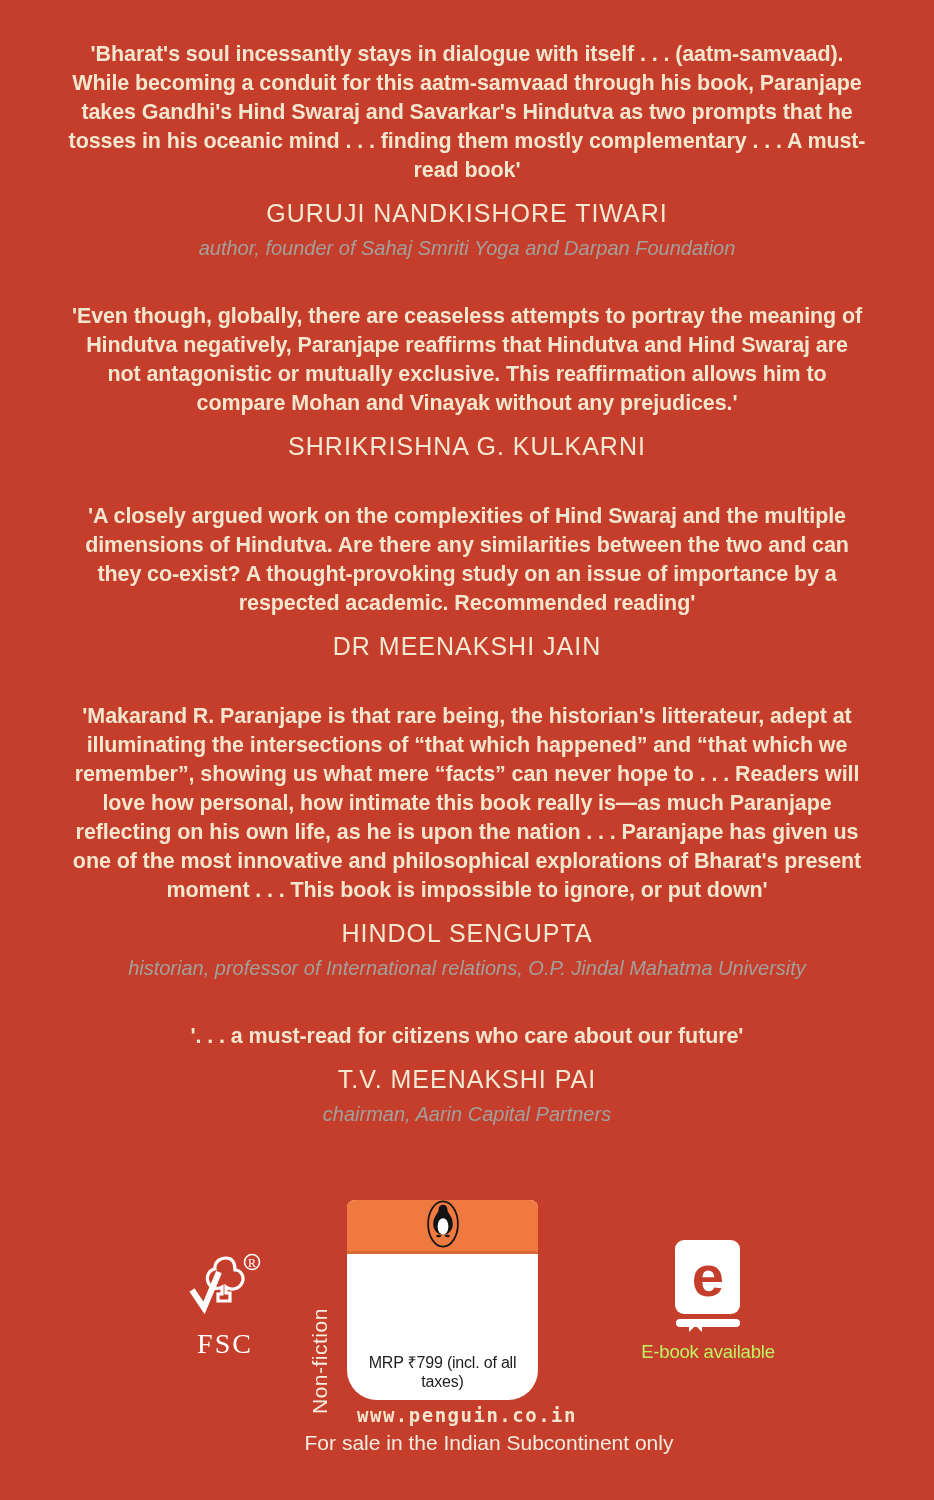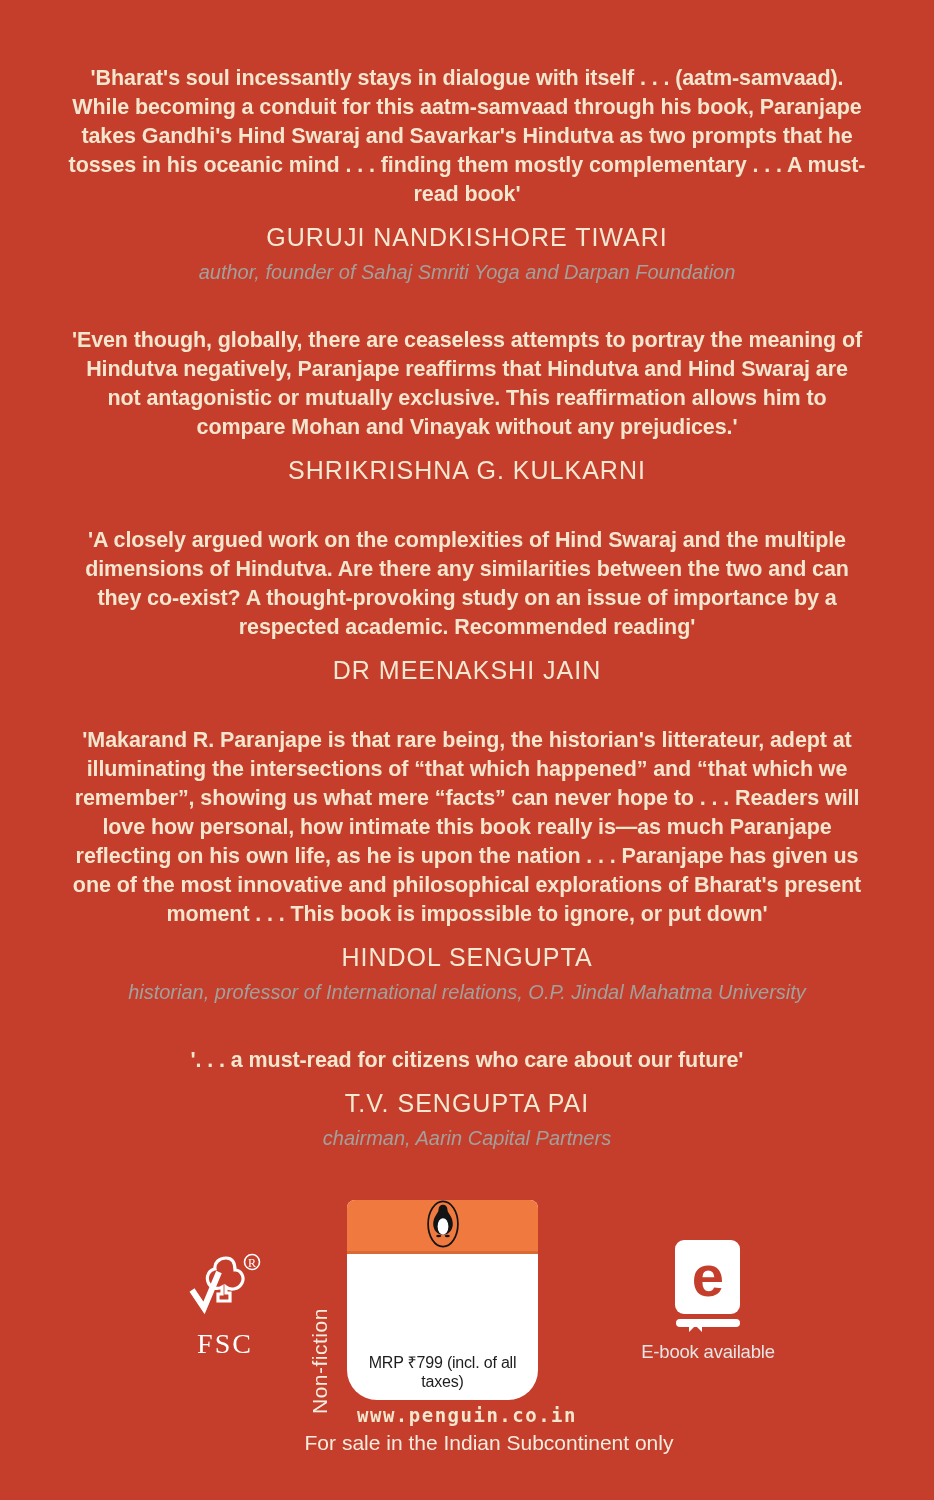--- a/index.html
+++ b/index.html
@@ -7,21 +7,21 @@
   .page {
     position: relative;
     width: 934px;
     height: 1500px;
     margin: 0 auto;
     background: #c43e2b;
     overflow: hidden;
     font-family: "Liberation Sans", sans-serif;
   }
   .endorsements {
-    padding-top: 64px;
+    padding-top: 40px;
     text-align: center;
   }
   .endorsement { margin-bottom: 41px; }
   .quote {
     font-weight: 700;
     font-size: 21.5px;
     line-height: 29px;
     color: #f2e6ce;
     letter-spacing: -0.1px;
     margin: 0 auto 13px auto;
@@ -76,21 +76,21 @@
   }
   .price-text {
     position: absolute; left: 0; right: 0; bottom: 9px;
     text-align: center;
     font-size: 16px; letter-spacing: -0.2px; color: #1d1d1d;
   }
   .ebook {
     position: absolute; left: 640px; top: 48px; width: 136px;
     text-align: center;
   }
-  .ebook-label { font-size: 18.5px; color: #e5e5e5; margin-top: 5px; letter-spacing: -0.2px; }
+  .ebook-label { font-size: 18.5px; color: #bef264; margin-top: 5px; letter-spacing: -0.2px; }
   .website {
     position: absolute; left: 0; right: 0; top: 212px;
     text-align: center;
     font-family: "DejaVu Sans Mono", monospace;
     font-weight: 700; font-size: 19px; letter-spacing: 1.5px;
     color: #f2e6ce;
   }
   .sale-note {
     position: absolute; left: 0; right: 0; top: 239px;
     text-align: center;
@@ -121,21 +121,21 @@
     </section>
 
     <section class="endorsement">
       <p class="quote w820">'Makarand R. Paranjape is that rare being, the historian's litterateur, adept at illuminating the intersections of “that which happened” and “that which we remember”, showing us what mere “facts” can never hope to . . . Readers will love how personal, how intimate this book really is—as much Paranjape reflecting on his own life, as he is upon the nation . . . Paranjape has given us one of the most innovative and philosophical explorations of Bharat's present moment . . . This book is impossible to ignore, or put down'</p>
       <h2 class="name">HINDOL SENGUPTA</h2>
       <p class="role">historian, professor of International relations, O.P. Jindal Mahatma University</p>
     </section>
 
     <section class="endorsement last-block">
       <p class="quote w812">'. . . a must-read for citizens who care about our future'</p>
-      <h2 class="name">T.V. SENGUPTA PAI</h2>
+      <h2 class="name">T.V. MEENAKSHI PAI</h2>
       <p class="role">chairman, Aarin Capital Partners</p>
     </section>
 
   </div>
 
   <div class="footer">
 
     <div class="fsc">
       <span class="fsc-icon">
         <svg width="78" height="72" viewBox="0 0 78 72" fill="none" xmlns="http://www.w3.org/2000/svg">

